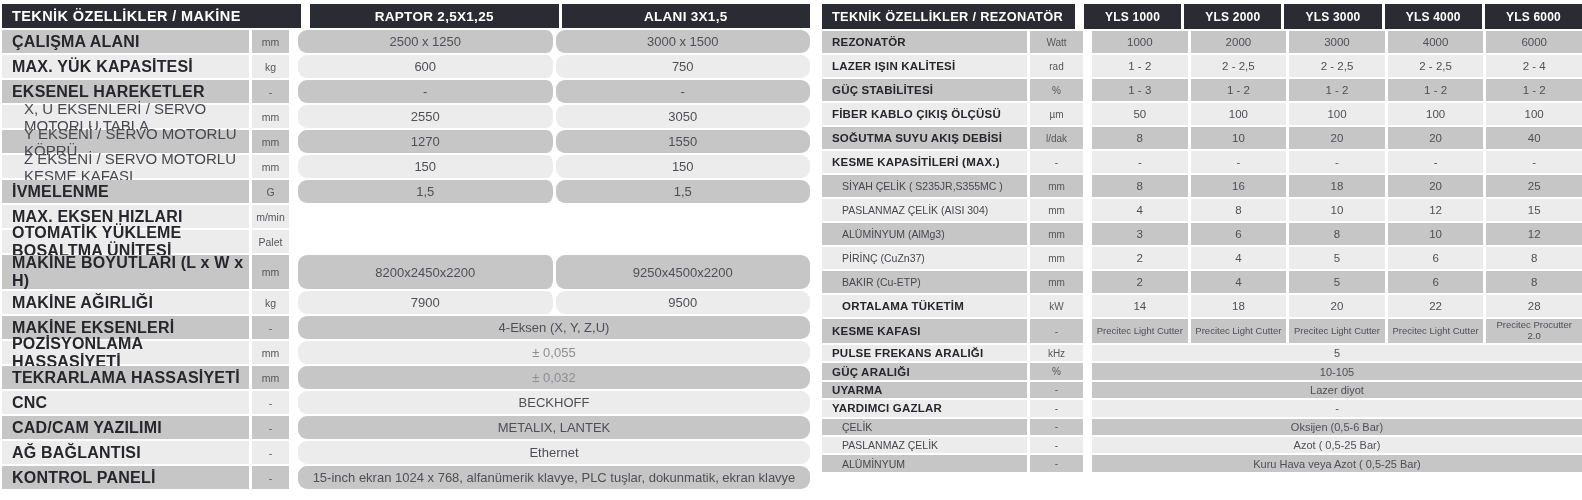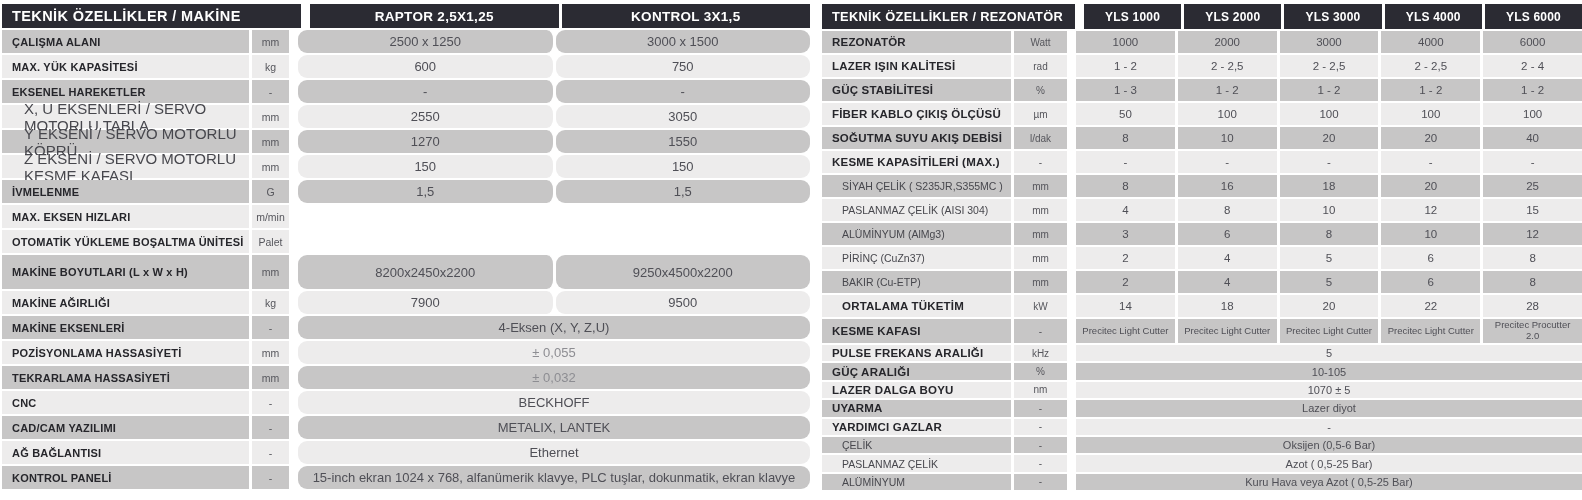--- a/index.html
+++ b/index.html
@@ -30,23 +30,23 @@
   .t1 .row.tall { height:36px; }
   .t2 .row { height:24px; }
   .t2 .row.mid { height:26px; }
   .t2 .row.compact { height:18.4px; }
   .row.dark .cell { background:#c7c6c6; }
   .row.light .cell { background:#edecec; }
 
   .row .cell { display:flex; align-items:center; }
   .row .label { padding-left:10px; border-right:3px solid #fff; color:#47474d; }
   .t1 .label { width:250px; font-size:15px; }
-  .t2 .label { width:192px; font-size:10.5px; }
+  .t2 .label { width:208px; font-size:10.5px; }
   .label.bold { font-weight:bold; color:#26262b; letter-spacing:.2px; }
-  .t1 .label.bold { font-size:11px; }
+  .t1 .label.bold { font-size:16px; }
   .t2 .label.bold { font-size:11.5px; }
   .t1 .label.indent { padding-left:22px; }
   .t2 .label.indent { padding-left:20px; }
 
   .row .unit { justify-content:center; border-right:9px solid #fff; color:#56565c; text-align:right; }
   .t1 .unit { width:46px; font-size:10.5px; }
   .t2 .unit { width:62px; font-size:10px; }
 
   .row .val { flex:1; justify-content:center; border-right:3px solid #fff; color:#4f4f56; text-align:center; padding:0 4px; }
   .row .val:last-child { border-right:none; }
@@ -57,21 +57,21 @@
   .val.muted { color:#8d8d92; }
 </style>
 </head>
 <body>
 
 <div class="page">
   <section class="spec-table t1">
     <div class="thead">
         <div class="cell title">TEKNİK ÖZELLİKLER / MAKİNE</div>
         <div class="cell col">RAPTOR 2,5X1,25</div>
-        <div class="cell col">KONTROL 3X1,5</div>
+        <div class="cell col">ALANI 3X1,5</div>
       </div>
     <div class="tbody">
         <div class="row dark">
           <div class="cell label bold">ÇALIŞMA ALANI</div>
           <div class="cell unit">mm</div>
           <div class="cell val">2500 x 1250</div>
           <div class="cell val">3000 x 1500</div>
         </div>
         <div class="row light">
           <div class="cell label bold">MAX. YÜK KAPASİTESİ</div>
@@ -296,25 +296,20 @@
         <div class="row light compact">
           <div class="cell label bold">PULSE FREKANS ARALIĞI</div>
           <div class="cell unit">kHz</div>
           <div class="cell val">5</div>
         </div>
         <div class="row dark compact">
           <div class="cell label bold">GÜÇ ARALIĞI</div>
           <div class="cell unit">%</div>
           <div class="cell val">10-105</div>
         </div>
-        <div class="row light compact">
-          <div class="cell label bold">LAZER DALGA BOYU</div>
-          <div class="cell unit">nm</div>
-          <div class="cell val">1070 ± 5</div>
-        </div>
         <div class="row dark compact">
           <div class="cell label bold">UYARMA</div>
           <div class="cell unit">-</div>
           <div class="cell val">Lazer diyot</div>
         </div>
         <div class="row light compact">
           <div class="cell label bold">YARDIMCI GAZLAR</div>
           <div class="cell unit">-</div>
           <div class="cell val">-</div>
         </div>

